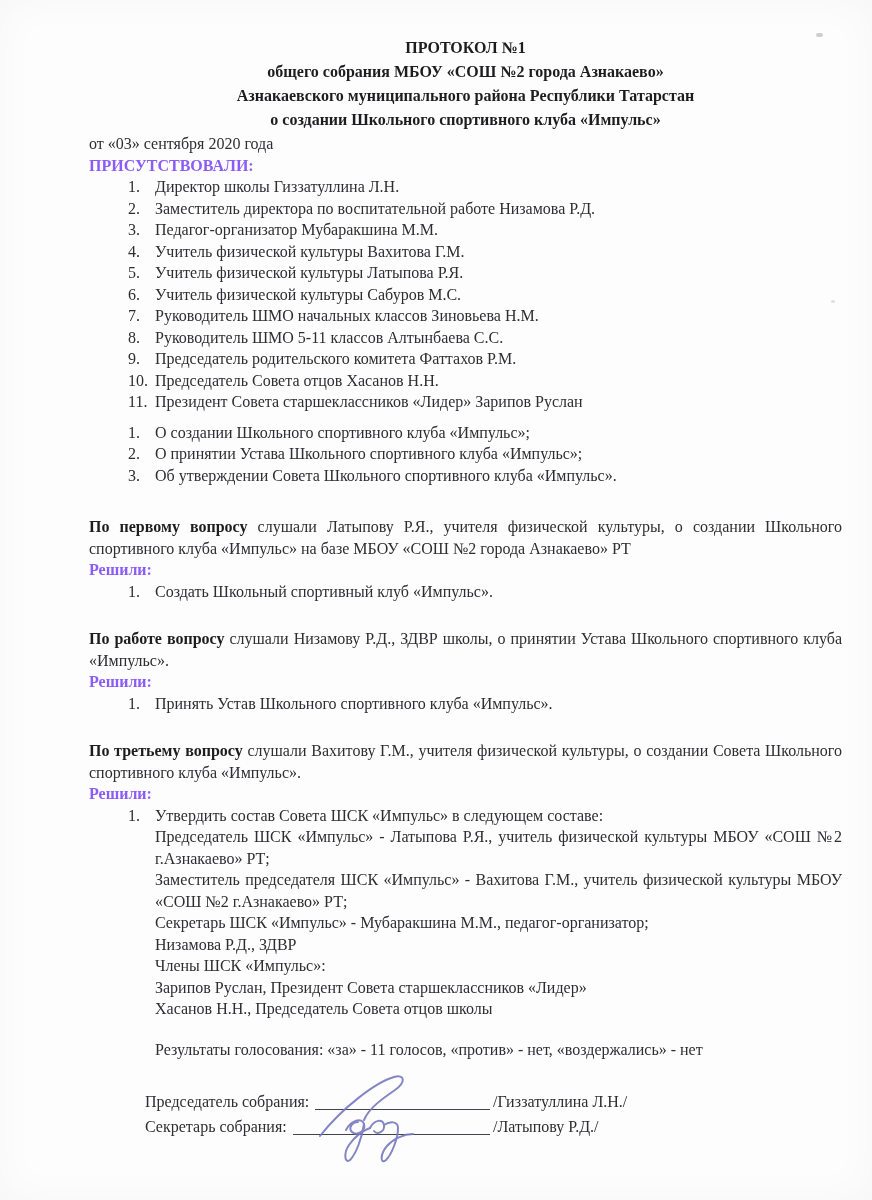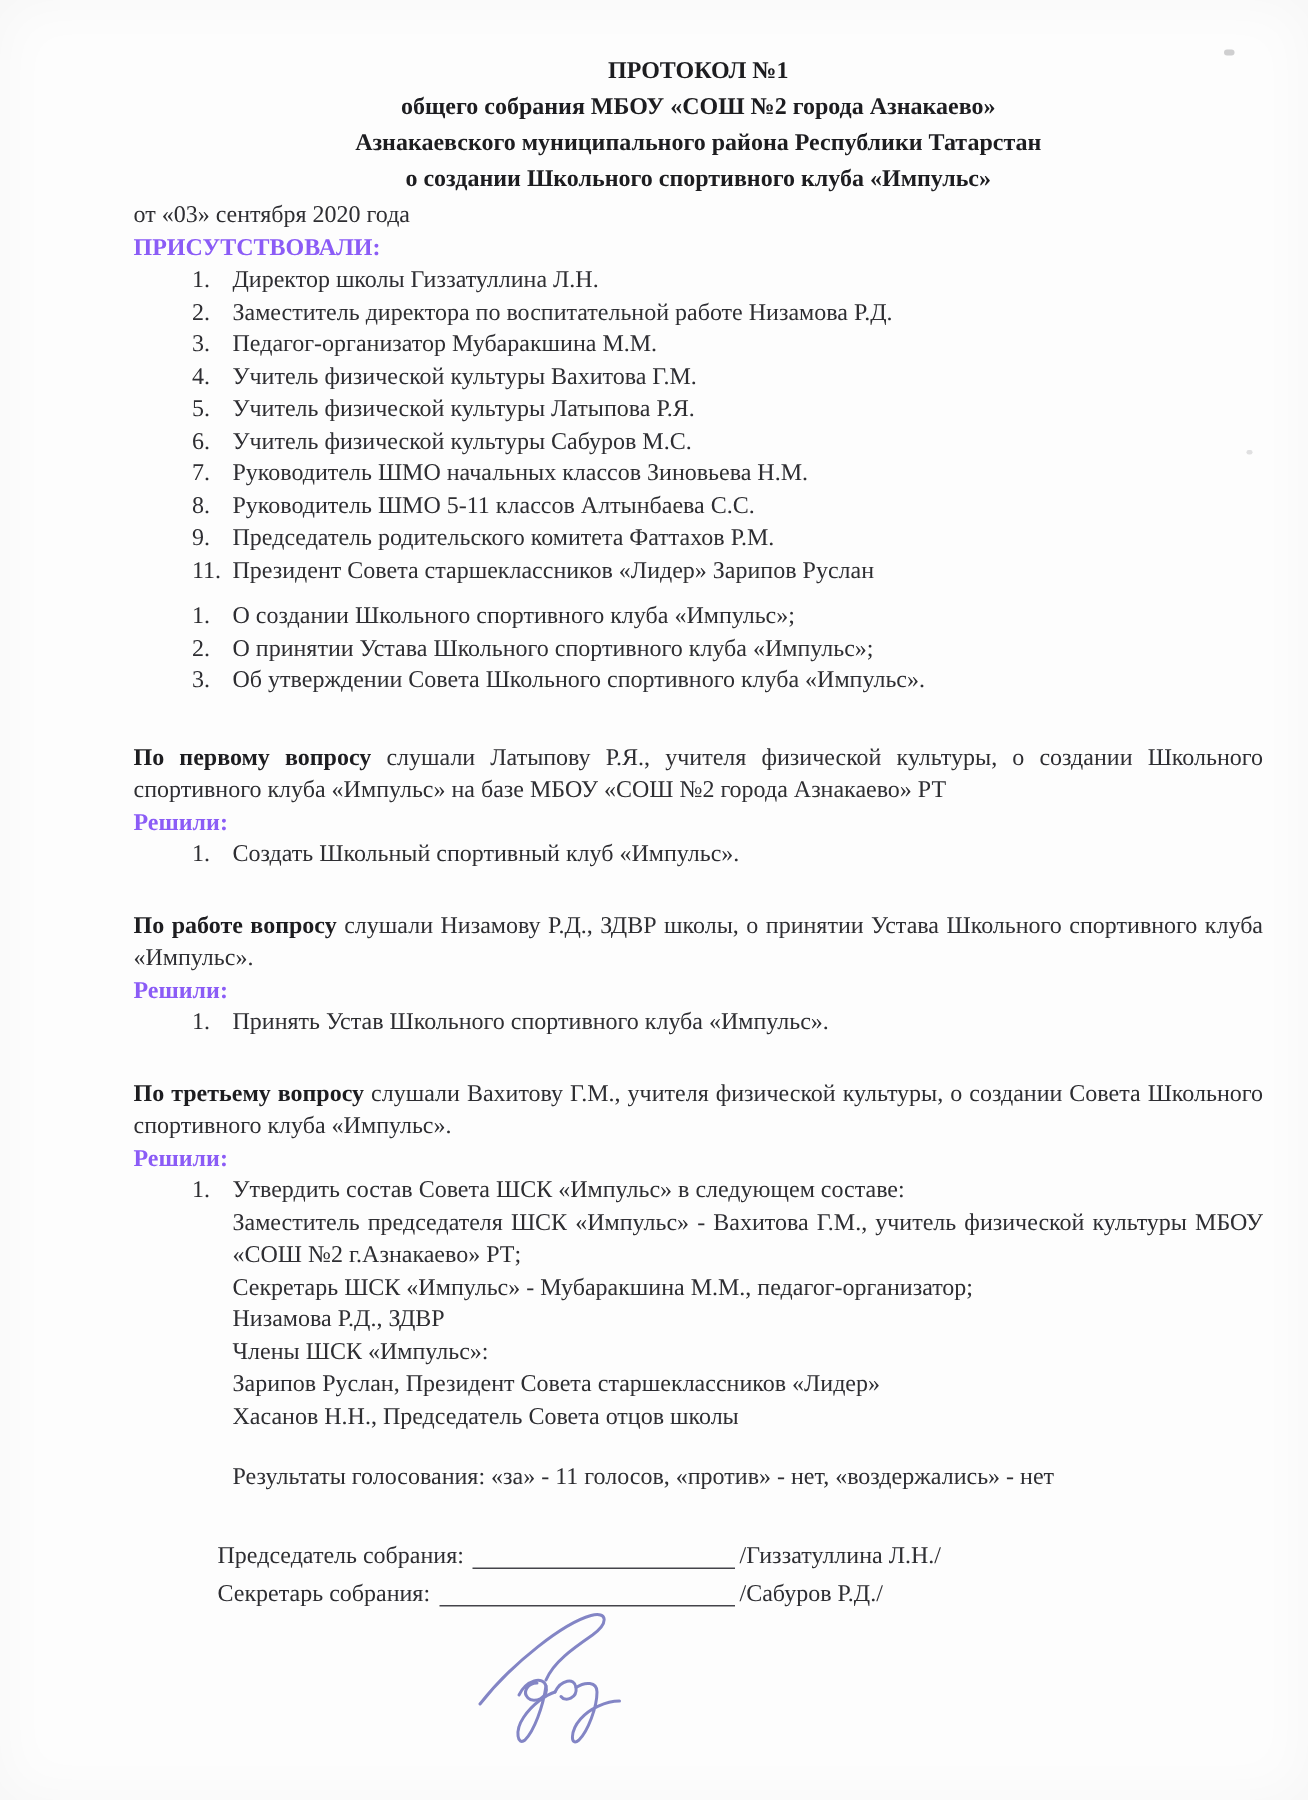--- a/index.html
+++ b/index.html
@@ -79,20 +79,24 @@
         </div>
       <div class="li">
           <span class="n">8.</span>
           <span class="t">Руководитель ШМО 5-11 классов Алтынбаева С.С.</span>
         </div>
       <div class="li">
           <span class="n">9.</span>
           <span class="t">Председатель родительского комитета Фаттахов Р.М.</span>
         </div>
       <div class="li">
+          <span class="n">10.</span>
+          <span class="t">Председатель Совета отцов Хасанов Н.Н.</span>
+        </div>
+      <div class="li">
           <span class="n">11.</span>
           <span class="t">Президент Совета старшеклассников «Лидер» Зарипов Руслан</span>
         </div>
     </div>
 
     <div class="spacer-s"></div>
     <div>
       <div class="li">
           <span class="n">1.</span>
           <span class="t">О создании Школьного спортивного клуба «Импульс»;</span>
@@ -125,20 +129,21 @@
 
     <div class="spacer-m"></div>
     <div class="para"><span class="bold">По третьему вопросу</span><span> слушали Вахитову Г.М., учителя физической культуры, о создании Совета Школьного спортивного клуба «Импульс».</span></div>
     <div class="section-head">Решили:</div>
     <div class="li">
         <span class="n">1.</span>
         <span class="t">Утвердить состав Совета ШСК «Импульс» в следующем составе:</span>
       </div>
 
     <div>
+      <div class="indent-block">Председатель ШСК «Импульс» - Латыпова Р.Я., учитель физической культуры МБОУ «СОШ №2 г.Азнакаево» РТ;</div>
       <div class="indent-block">Заместитель председателя ШСК «Импульс» - Вахитова Г.М., учитель физической культуры МБОУ «СОШ №2 г.Азнакаево» РТ;</div>
       <div class="indent-block">Секретарь ШСК «Импульс» - Мубаракшина М.М., педагог-организатор;</div>
       <div class="indent-block">Низамова Р.Д., ЗДВР</div>
       <div class="indent-block">Члены ШСК «Импульс»:</div>
       <div class="indent-block">Зарипов Руслан, Президент Совета старшеклассников «Лидер»</div>
       <div class="indent-block">Хасанов Н.Н., Председатель Совета отцов школы</div>
     </div>
 
     <div style="height:19px"></div>
     <div class="indent-block">Результаты голосования: «за» - 11 голосов, «против» - нет, «воздержались» - нет</div>
@@ -149,21 +154,21 @@
         <span>Председатель собрания:</span>
         <span class="sig-line"></span>
       </div>
       <span class="sig-name">/Гиззатуллина Л.Н./</span>
     </div>
     <div class="sig-row">
       <div class="sig-left">
         <span>Секретарь собрания:</span>
         <span class="sig-line"></span>
       </div>
-      <span class="sig-name">/Сабуров Р.Д./</span>
+      <span class="sig-name">/Латыпову Р.Д./</span>
     </div>
 
   </div>
 
   <svg class="signature-svg" width="140" height="100" viewBox="0 0 140 100">
     <g fill="none" stroke="#7679c0" stroke-width="2" stroke-linecap="round" opacity="0.9">
       <path d="M12 64 C 34 36, 68 10, 86 5 C 97 2, 98 10, 87 18 C 74 27, 61 36, 56 48"></path>
       <path d="M38 58 C 43 48, 54 45, 56 52 C 58 60, 48 64, 44 60 C 40 56, 44 50, 50 50"></path>
       <path d="M56 52 C 54 66, 48 82, 42 88 C 37 92, 35 82, 41 73 C 47 64, 56 58, 62 56"></path>
       <path d="M62 56 C 66 48, 75 46, 76 53 C 77 60, 69 63, 66 59"></path>

